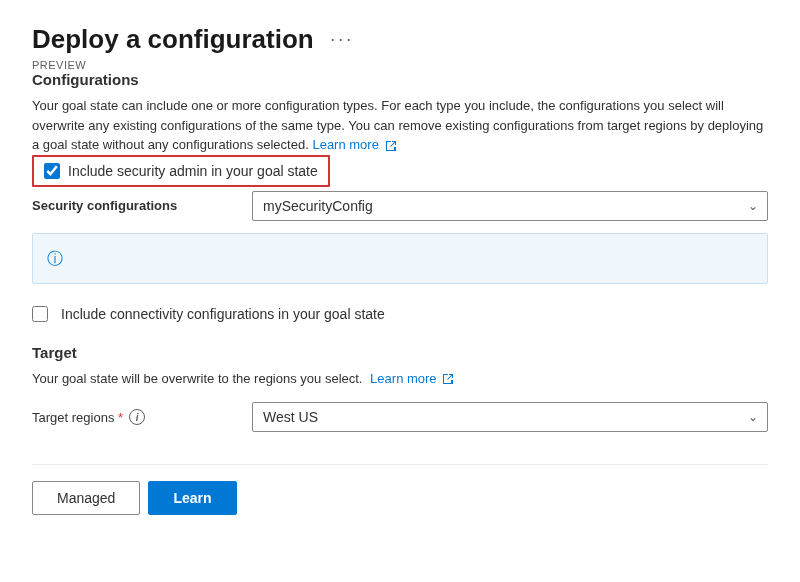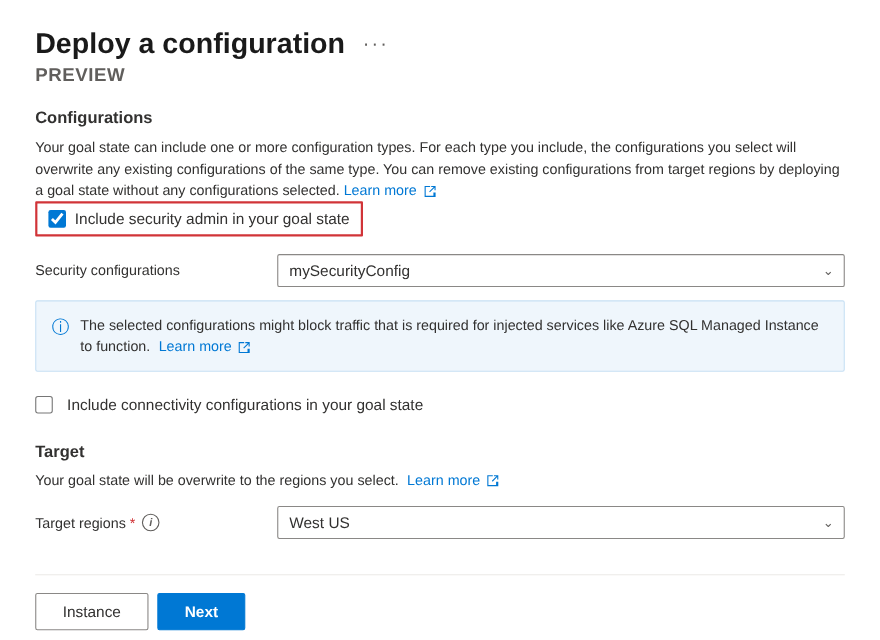--- a/index.html
+++ b/index.html
@@ -26,31 +26,30 @@
       font-size: 18px;
       color: #605e5c;
       cursor: pointer;
       letter-spacing: 2px;
       background: none;
       border: none;
       padding: 2px 6px;
     }
 
     .preview-badge {
-      font-size: 17px;
+      font-size: 11px;
       color: #605e5c;
-      font-weight: 700;
+      font-weight: 400;
       letter-spacing: 0.5px;
       margin-top: 2px;
     }
 
     .section-title {
       font-size: 15px;
       font-weight: 600;
-      margin-top: 20px;
       margin-bottom: 8px;
     }
 
     .description-text {
       font-size: 13px;
       color: #323130;
       line-height: 1.5;
       margin-bottom: 0;
     }
 
@@ -68,21 +67,21 @@
       vertical-align: middle;
     }
 
     
     .checkbox-row-highlighted {
       display: flex;
       align-items: flex-start;
       gap: 8px;
       border: 2px solid #d13438;
       padding: 6px 10px;
-      margin-bottom: 16px;
+      margin-bottom: 4px;
       width: fit-content;
       border-radius: 1px;
     }
 
     .checkbox-row {
       display: flex;
       align-items: center;
       gap: 13px;
       margin-bottom: 16px;
       padding: 6px 0;
@@ -108,20 +107,21 @@
       align-items: center;
       margin-bottom: 12px;
       gap: 0;
     }
 
     .field-label {
       font-size: 13px;
       color: #323130;
       width: 220px;
       flex-shrink: 0;
+      font-weight: bold;
     }
 
     .dropdown-wrapper {
       flex: 1;
       position: relative;
     }
 
     .dropdown-select {
       width: 100%;
       padding: 6px 32px 6px 10px;
@@ -262,30 +262,20 @@
   <div class="dropdown-wrapper">
     <select class="dropdown-select">
       <option>mySecurityConfig</option>
     </select>
     <span class="dropdown-chevron">⌄</span>
   </div>
 </div>
 
 <div class="info-box">
   <span class="info-icon">ⓘ</span>
-  <div>
-    <span>The selected configurations might block traffic that is required for injected services like Azure SQL Managed Instance to function.</span>
-    <a class="link" style="margin-left:4px;">
-      <span>Learn more</span>
-      <svg class="external-icon" viewBox="0 0 12 12" fill="none">
-        <path d="M2 2h4V1H1v10h10V7H9v3H2V2z" fill="#0078d4"></path>
-        <path d="M7 1v1h2.29L5.15 6.15l.7.7L10 2.71V5h1V1H7z" fill="#0078d4"></path>
-      </svg>
-    </a>
-  </div>
 </div>
 
 <div class="checkbox-row">
   <input type="checkbox" id="connectivity-checkbox" style="">
   <label class="checkbox-label" for="connectivity-checkbox">Include connectivity configurations in your goal state</label>
 </div>
 
 <div class="section-title">Target</div>
 
 <div class="regions-description">
@@ -312,15 +302,15 @@
       <option>West US</option>
       <option>East US</option>
       <option>West Europe</option>
       <option>East Asia</option>
     </select>
     <span class="dropdown-chevron">⌄</span>
   </div>
 </div>
 
 <div class="bottom-nav">
-  <button class="btn-previous">Instance</button>
-  <button class="btn-next">Next</button>
+  <button class="btn-previous">Managed</button>
+  <button class="btn-next">Learn</button>
 </div>
 
 </body></html>

